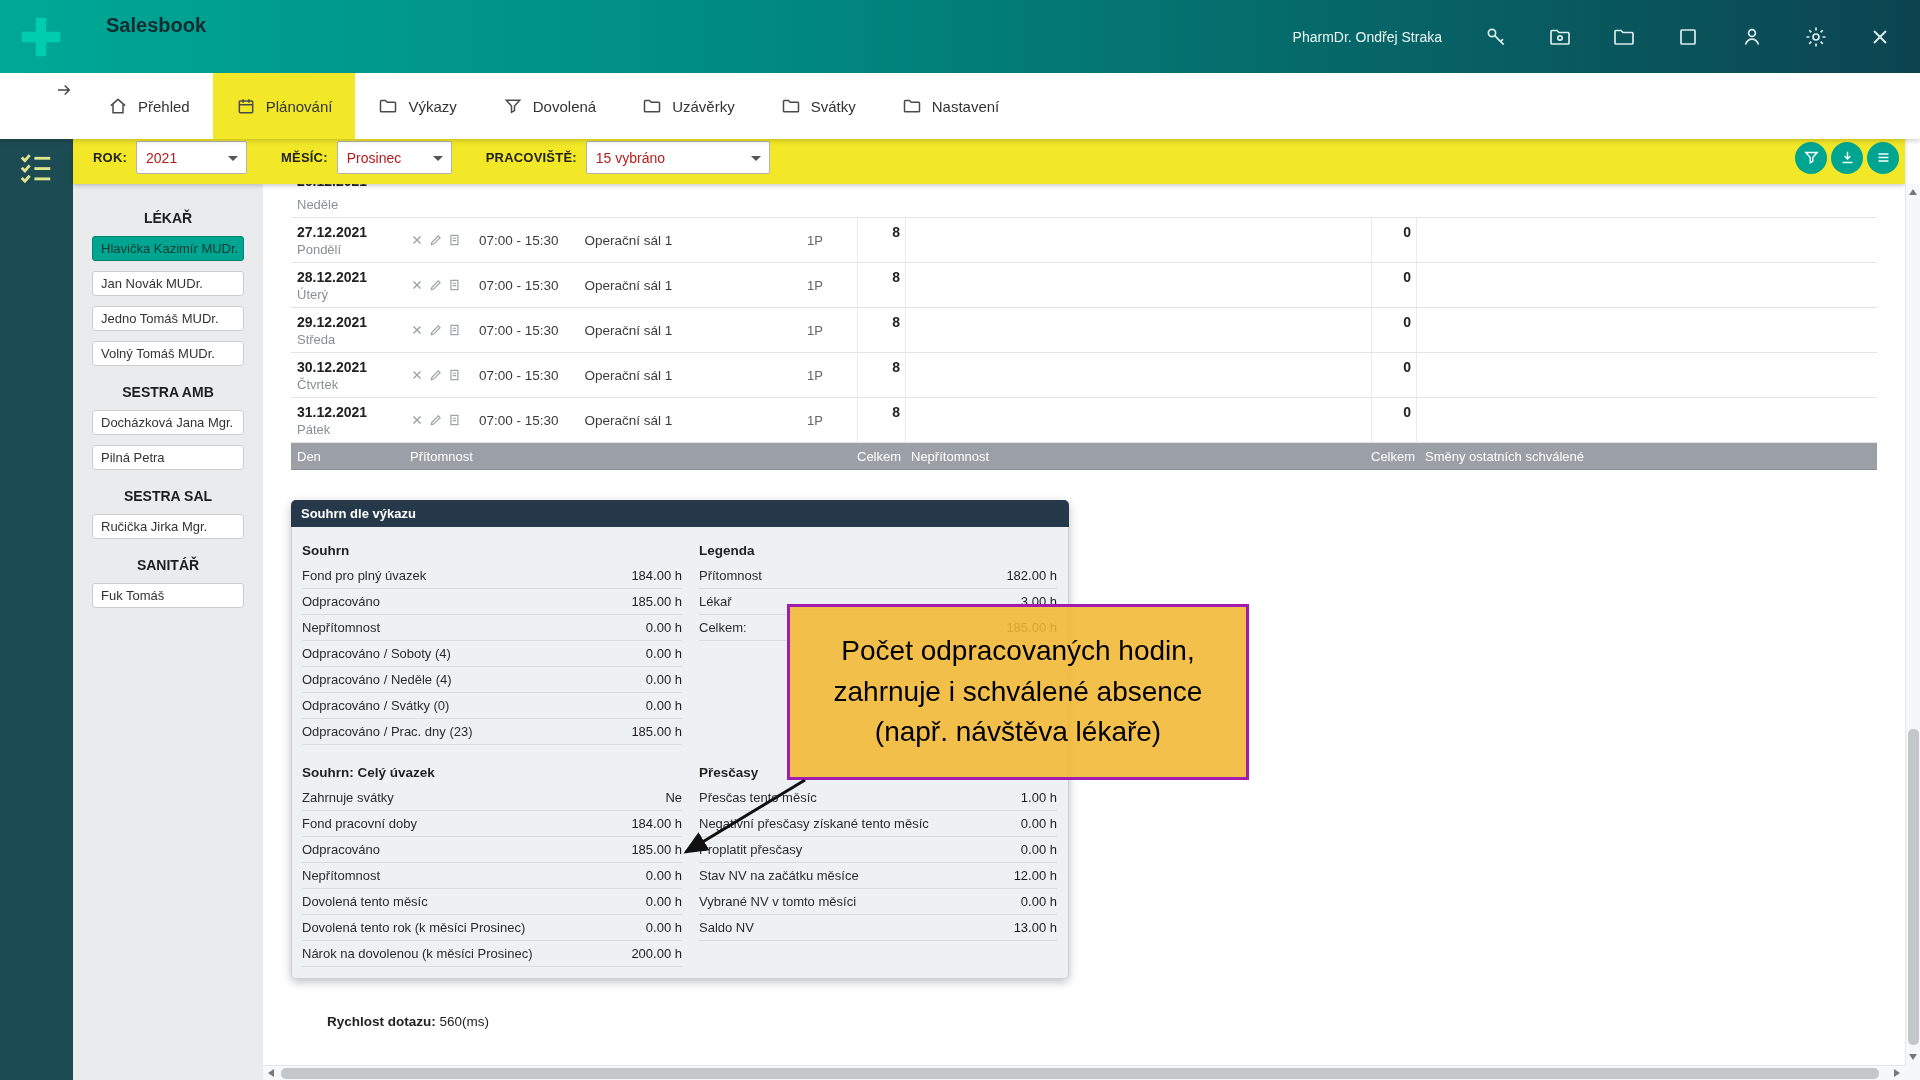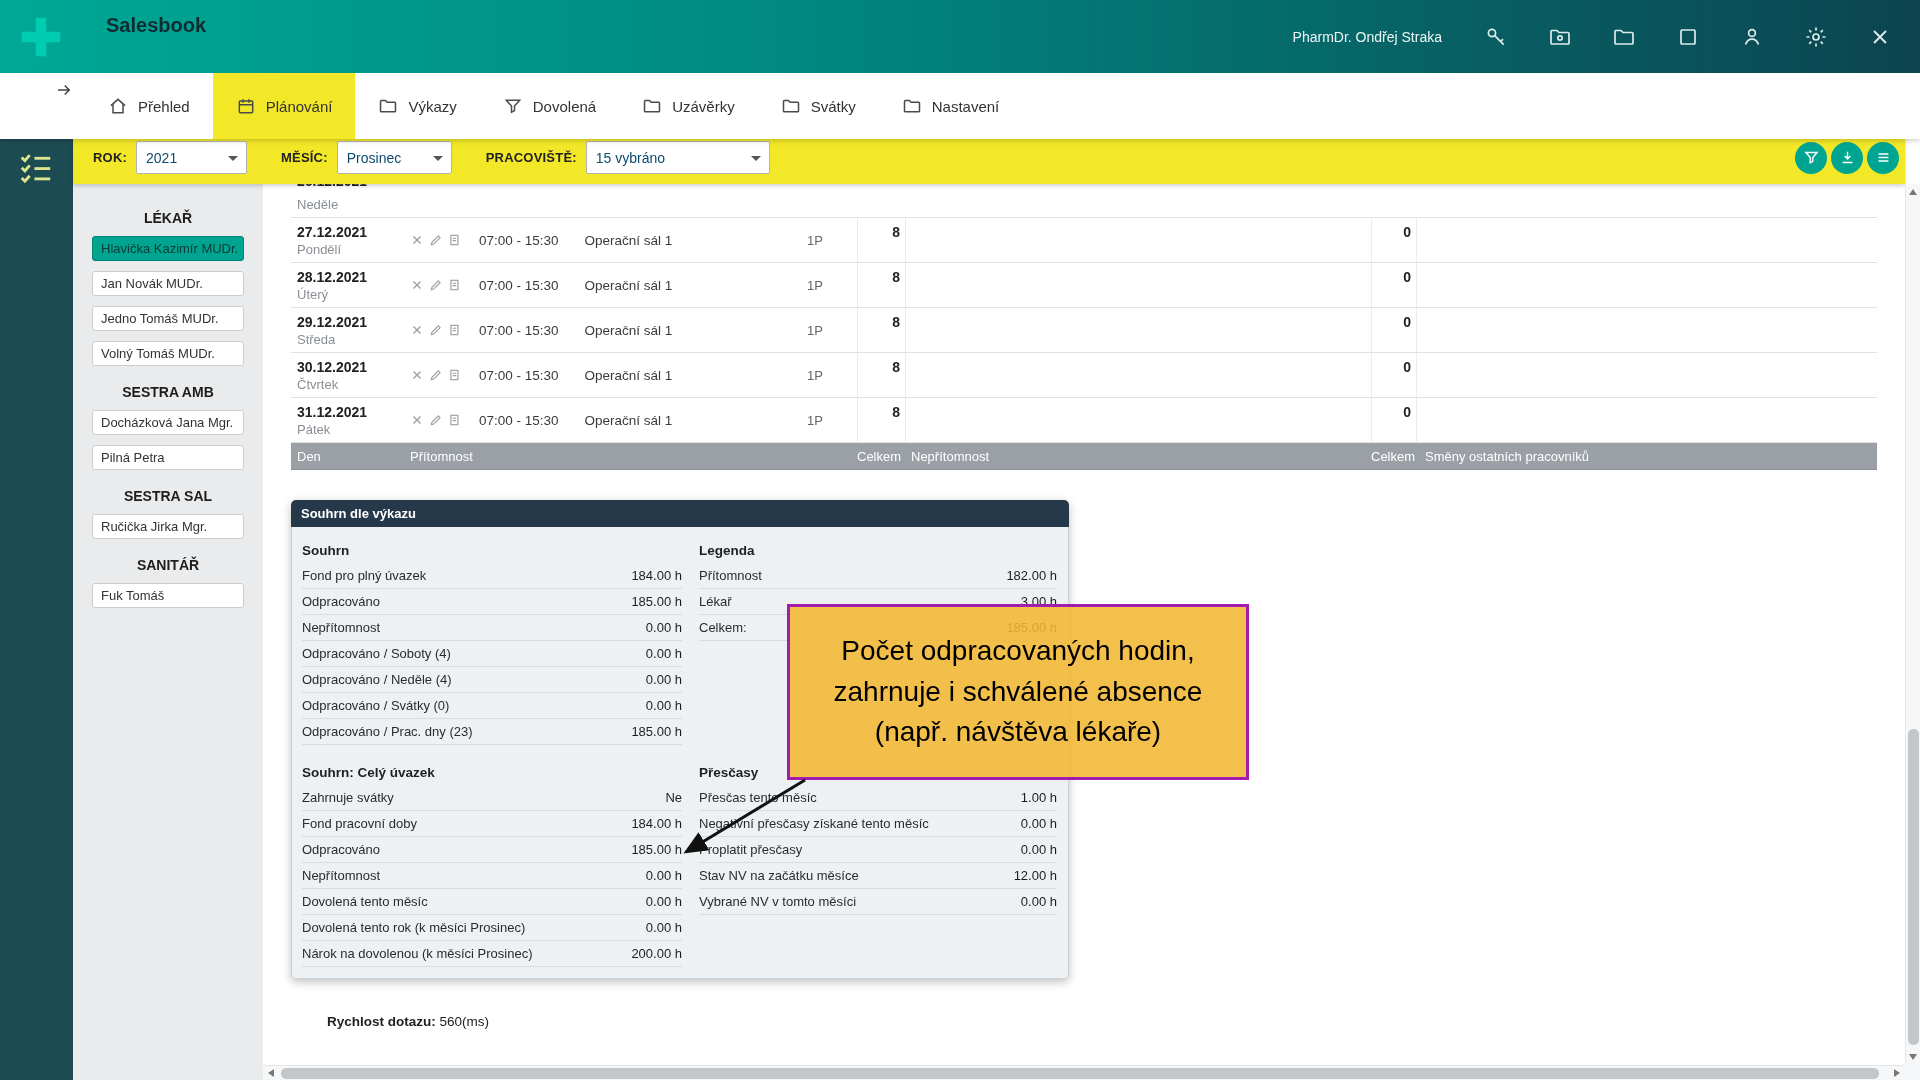--- a/index.html
+++ b/index.html
@@ -26,21 +26,21 @@
   .tab-icon { width:20px; height:20px; color:#4a4a4a; display:inline-flex; }
   .tab-icon svg { width:20px; height:20px; }
 
   
   .filterbar { position:absolute; left:73px; top:131px; width:1832px; height:53px; background:#f2e828;
     box-shadow:0 2px 4px rgba(0,0,0,0.18); z-index:5; display:flex; align-items:center; }
   .fgroup { display:flex; align-items:center; margin-left:34px; }
   .fgroup.first { margin-left:20px; }
   .flabel { font-size:13px; font-weight:bold; color:#222; margin-right:9px; letter-spacing:0.2px; }
   .pselect { height:33px; background:#fff; border:1px solid #b3b3b3; border-radius:2px; display:flex; align-items:center;
-    padding:0 26px 0 9px; font-size:14px; color:#0c4a6e; position:relative; cursor:pointer; }
+    padding:0 26px 0 9px; font-size:14px; color:#b91c1c; position:relative; cursor:pointer; }
   .pselect:after { content:""; position:absolute; right:8px; top:14px; border:5px solid transparent; border-top-color:#555; }
   .w-rok { width:111px; } .w-mesic { width:115px; } .w-prac { width:184px; }
   .fb-buttons { margin-left:auto; margin-right:6px; display:flex; gap:4px; }
   .cbtn { width:32px; height:32px; border-radius:50%; background:#00a591; color:#fff; display:flex; align-items:center; justify-content:center; cursor:pointer; }
   .cbtn svg { width:17px; height:17px; }
 
   
   .leftstrip { position:absolute; left:0; top:131px; width:73px; height:949px; background:#1d4b54; z-index:4; }
   .strip-icon { position:absolute; left:17px; top:17px; width:38px; height:38px; color:#dde68d; }
   .strip-icon svg { width:38px; height:38px; }
@@ -491,21 +491,21 @@
         <div class="c-c2">0</div>
         <div class="c-sm"></div>
       </div>
 
       <div class="tfoot">
         <div class="f-den">Den</div>
         <div class="f-pres">Přítomnost</div>
         <div class="f-c1">Celkem</div>
         <div class="f-abs">Nepřítomnost</div>
         <div class="f-c2">Celkem</div>
-        <div class="f-sm">Směny ostatních pracovníků</div>
+        <div class="f-sm">Směny ostatních schválené</div>
       </div>
     </div>
 
     <div class="sum-panel">
       <div class="sum-header">Souhrn dle výkazu</div>
       <div class="sum-body">
         <div class="sum-col left">
           <div class="sum-title">Souhrn</div>
           <div class="sum-row">
               <span class="sl">Fond pro plný úvazek</span>
@@ -594,20 +594,24 @@
               <span class="sl">Proplatit přesčasy</span>
               <span class="sv">0.00 h</span>
             </div>
           <div class="sum-row">
               <span class="sl">Stav NV na začátku měsíce</span>
               <span class="sv">12.00 h</span>
             </div>
           <div class="sum-row">
               <span class="sl">Vybrané NV v tomto měsíci</span>
               <span class="sv">0.00 h</span>
+            </div>
+          <div class="sum-row">
+              <span class="sl">Saldo NV</span>
+              <span class="sv">13.00 h</span>
             </div>
         </div>
       </div>
     </div>
 
     <div class="status-line">
       <span class="b">Rychlost dotazu:</span>
       <span>560(ms)</span>
     </div>
   </div>

